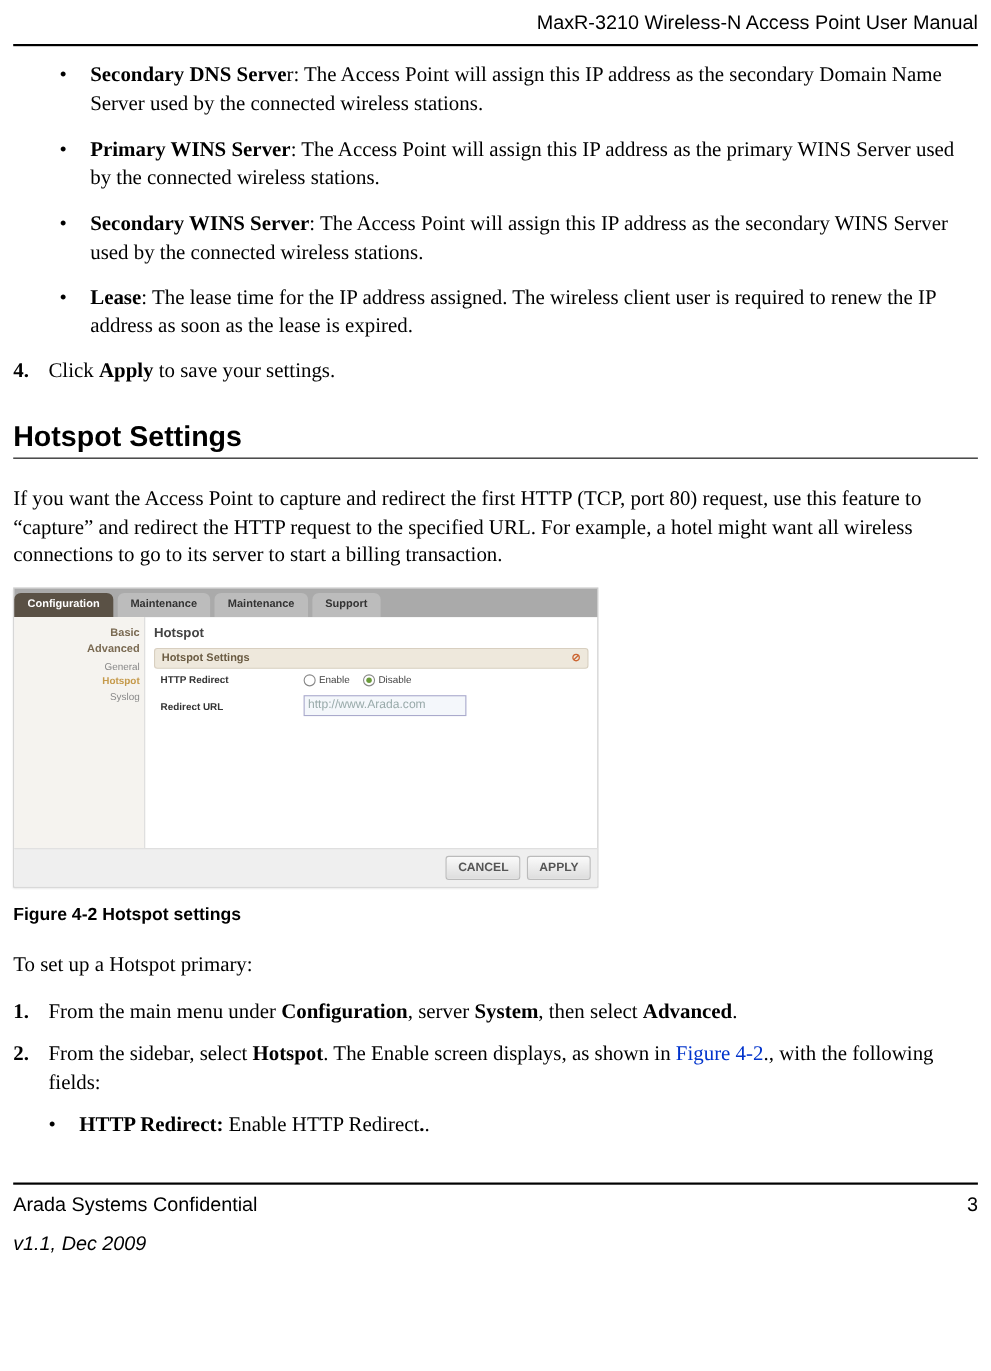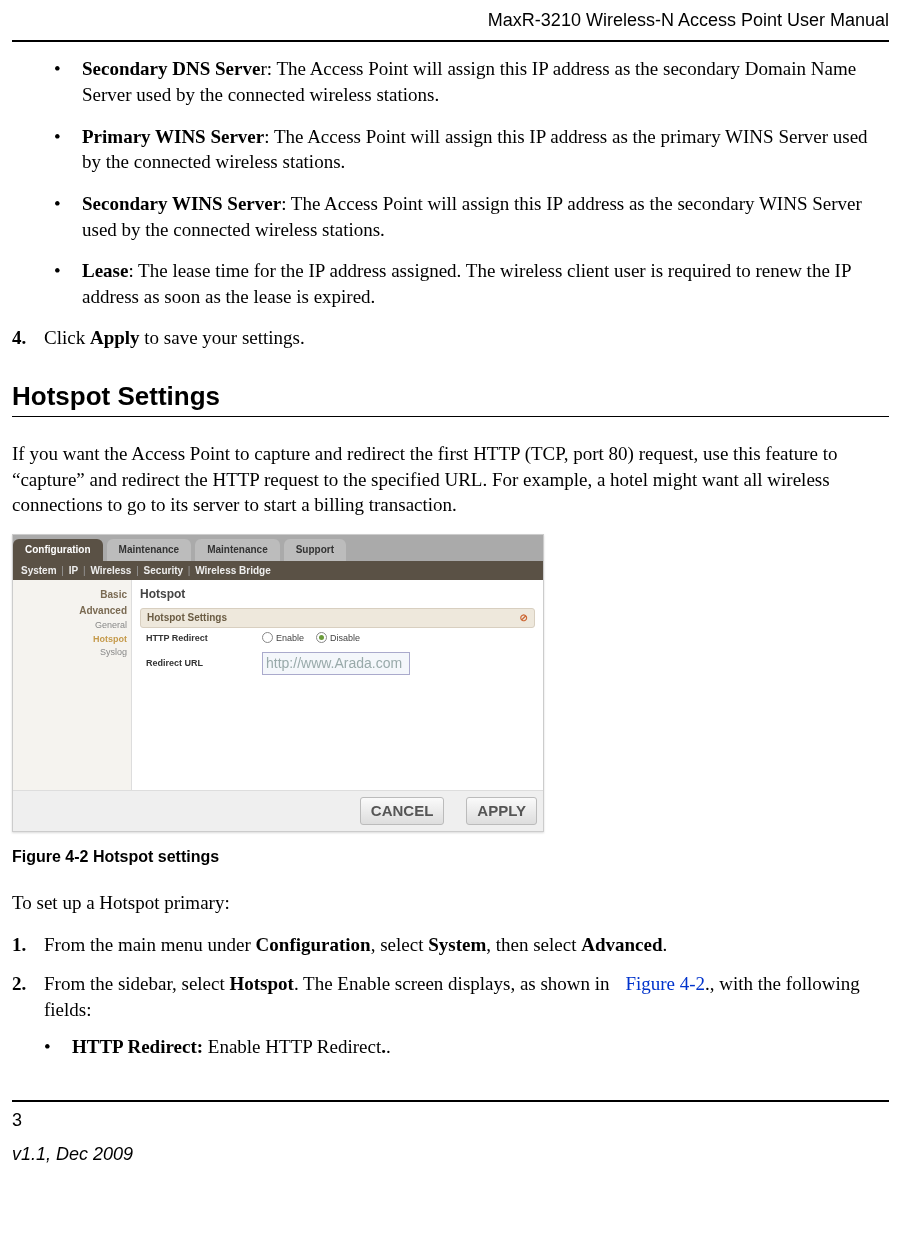--- a/index.html
+++ b/index.html
@@ -57,21 +57,21 @@
   h2.section {
     font-family: Arial, Helvetica, sans-serif;
     font-weight: bold;
     font-size: 26px;
     margin: 28px 0 2px 0;
   }
   .para {
     margin: 0 0 16px 0;
   }
   b { font-weight: bold; }
-  .link { color: #0033cc; margin-left: 11px; }
+  .link { color: #0033cc; }
   
   .figure {
     width: 530px;
     margin: 6px 0 10px 0;
     border: 1px solid #ccc;
     font-family: Arial, Helvetica, sans-serif;
     font-size: 10px;
     background: #fff;
     box-shadow: 0 1px 2px rgba(0,0,0,.15);
   }
@@ -162,21 +162,21 @@
     color: #cc6633;
     font-weight: bold;
   }
   .formrow {
     display: flex;
     align-items: center;
     padding: 4px 6px;
     font-size: 9px;
   }
   .formrow .lbl {
-    width: 116px;
+    width: 130px;
     font-weight: bold;
     color: #333;
   }
   .radio {
     display: inline-flex;
     align-items: center;
     margin-right: 12px;
     color: #444;
   }
   .rcircle {
@@ -194,40 +194,39 @@
     width: 5px;
     height: 5px;
     background: #6a9b3a;
     border-radius: 50%;
   }
   .url-input {
     border: 1px solid #aac;
     padding: 1px 3px;
     color: #9aa;
     width: 140px;
-    font-size: 14px;
+    font-size: 11px;
     background: #f4f7fb;
   }
   .btnbar {
     display: flex;
     justify-content: flex-end;
     gap: 6px;
     padding: 6px;
     background: #efefef;
     border-top: 1px solid #ddd;
   }
   .btn {
     background: linear-gradient(#fafafa,#ddd);
     border: 1px solid #bbb;
     border-radius: 3px;
     padding: 3px 10px;
-    font-size: 15px;
+    font-size: 11px;
     color: #555;
     font-weight: bold;
-    margin-left: 16px;
   }
   .caption {
     font-family: Arial, Helvetica, sans-serif;
     font-weight: bold;
     font-size: 16px;
     margin: 14px 0 22px 0;
   }
   .footer {
     margin-top: 24px;
     border-top: 2px solid #000;
@@ -291,31 +290,20 @@
 <hr class="thin">
 
 <p class="para">If you want the Access Point to capture and redirect the first HTTP (TCP, port 80) request, use this feature to “capture” and redirect the HTTP request to the specified URL. For example, a hotel might want all wireless connections to go to its server to start a billing transaction.</p>
 
 <div class="figure">
   <div class="tabrow">
     <div class="tab active">Configuration</div>
     <div class="tab">Maintenance</div>
     <div class="tab">Maintenance</div>
     <div class="tab">Support</div>
-  </div>
-  <div class="subnav">
-    <span>System</span>
-    <span class="sep"> | </span>
-    <span>IP</span>
-    <span class="sep"> | </span>
-    <span>Wireless</span>
-    <span class="sep"> | </span>
-    <span>Security</span>
-    <span class="sep"> | </span>
-    <span>Wireless Bridge</span>
   </div>
   <div class="figbody">
     <div class="sidebar">
       <div class="gp">Basic</div>
       <div class="gp">Advanced</div>
       <div class="sub">General</div>
       <div class="sub sel">Hotspot</div>
       <div class="sub">Syslog</div>
     </div>
     <div class="content">
@@ -348,33 +336,34 @@
 </div>
 
 <div class="caption">Figure 4-2  Hotspot settings</div>
 
 <p class="para">To set up a Hotspot primary:</p>
 
 <div class="num-list">
   <div class="num-item">
     <div class="num-mark">1.</div>
     <div class="num-body">
-      <span>From the main menu under </span><b>Configuration</b><span>, select </span><b>System</b><span>, then select </span><b>Advanced</b><span>.</span>
+      <span>From the main menu under </span><b>Configuration</b><span>, server </span><b>System</b><span>, then select </span><b>Advanced</b><span>.</span>
     </div>
   </div>
   <div class="num-item">
     <div class="num-mark">2.</div>
     <div class="num-body">
       <span>From the sidebar, select </span><b>Hotspot</b><span>. The Enable screen displays, as shown in </span><span class="link">Figure 4-2</span><span>., with the following fields:</span>
       <div class="bullet-item" style="margin-top:12px;margin-left:0;">
         <div class="bullet-mark">•</div>
         <div class="bullet-body">
           <b>HTTP Redirect: </b><span>Enable HTTP Redirect</span><b>.</b><span>.</span>
         </div>
       </div>
     </div>
   </div>
 </div>
 
 <div class="footer">
+  <span>Arada Systems Confidential</span>
   <span>3</span>
 </div>
 <div class="footer-center">v1.1, Dec 2009</div>
 
 </body></html>

